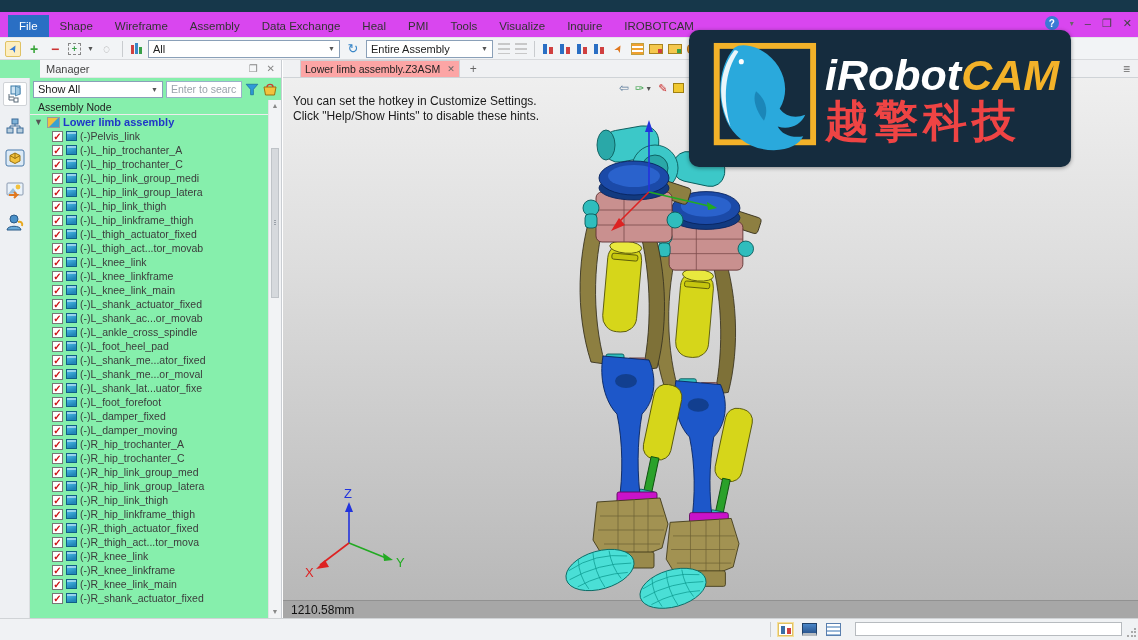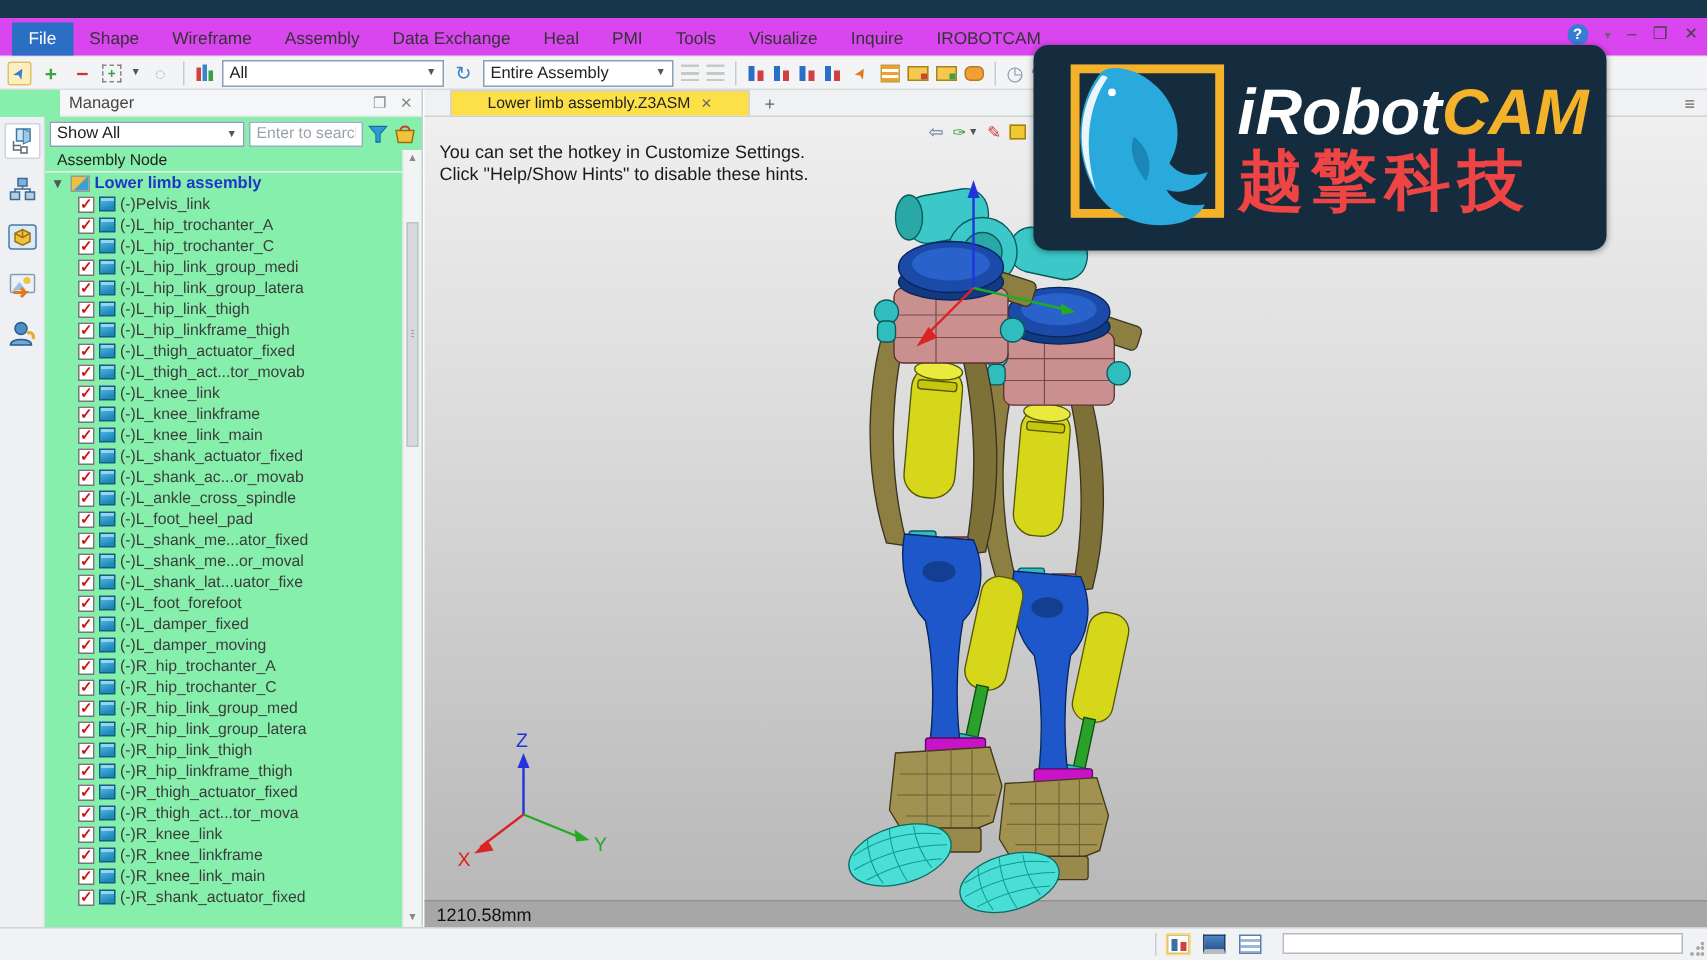--- a/index.html
+++ b/index.html
@@ -90,21 +90,21 @@
   .vscroll { position:absolute; right:0; top:22px; bottom:0; width:13px; background:#f2f3f5; border-left:1px solid #e2e3e5; }
   .vs-up { position:absolute; top:2px; left:0; right:0; text-align:center; font-size:7px; color:#888; }
   .vs-dn { position:absolute; bottom:3px; left:0; right:0; text-align:center; font-size:7px; color:#888; }
   .vs-thumb { position:absolute; top:48px; height:150px; left:2px; right:2px; background:#d6d9dd; border:1px solid #bfc3c8; }
   .vs-grip { position:absolute; top:50%; left:2px; right:2px; height:5px; margin-top:-3px;
              background: repeating-linear-gradient(#9aa0a8 0 1px, transparent 1px 2px); }
 
   
   .viewport-panel { position:absolute; left:283px; top:60px; right:0; bottom:22px; }
   .tabbar { height:18px; background:#f0f1f3; border-bottom:1px solid #cfd3d7; display:flex; align-items:stretch; }
-  .doc-tab { margin-left:17px; background:#fde047; border:1px solid #cfd3d7; border-bottom:none; padding:0 24px;
+  .doc-tab { margin-left:17px; background:#fca5a5; border:1px solid #cfd3d7; border-bottom:none; padding:0 4px;
              display:flex; align-items:center; gap:7px; font-size:10.5px; color:#222; }
   .tab-close { color:#666; font-size:9px; }
   .tab-plus { display:flex; align-items:center; padding:0 10px; color:#666; font-size:12px; }
   .tab-menu { margin-left:auto; display:flex; align-items:center; padding:0 8px; color:#666; font-size:12px; }
   .viewport { position:absolute; top:18px; left:0; right:0; bottom:0; overflow:hidden;
               background:linear-gradient(180deg,#efefef 0%, #dddddd 35%, #b6b6b6 100%); }
   .dim-bar { position:absolute; left:0; right:0; bottom:0; height:18px; background:#a7a7a7; border-top:1px solid #919191;
              display:flex; align-items:center; padding-left:8px; font-size:12px; color:#111; }
   .model-svg { position:absolute; inset:0; width:100%; height:100%; }
   .hint { position:absolute; left:10px; top:16px; font-size:12px; color:#1a1a1a; line-height:15px; }
@@ -183,21 +183,21 @@
   <span class="tbi hl">
       <span class="ptr">➤</span>
     </span>
   <span class="tbi plus">+</span>
   <span class="tbi minus">−</span>
   <span class="dash-sq">+</span>
   <span class="dd-arrow">▼</span>
   <span class="tbi lasso">◌</span>
   <span class="tb-sep"></span>
   <span class="ic-bars"></span>
-  <div class="combo" style="width:148px">
+  <div class="combo" style="width:192px">
     <span>All</span>
       <span class="caret">▼</span>
   </div>
   <span class="tbi ic-regen">↻</span>
   <div class="combo" style="width:127px">
     <span>Entire Assembly</span>
       <span class="caret">▼</span>
   </div>
   <span class="ic-align"></span>
   <span class="ic-align"></span>

